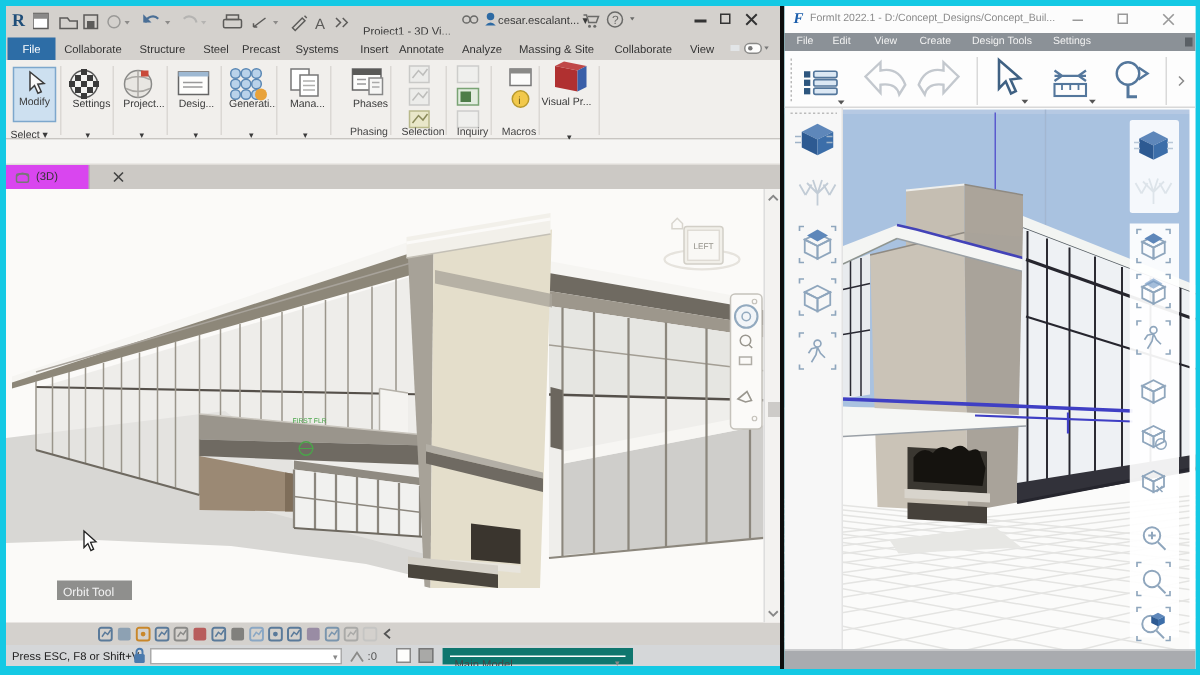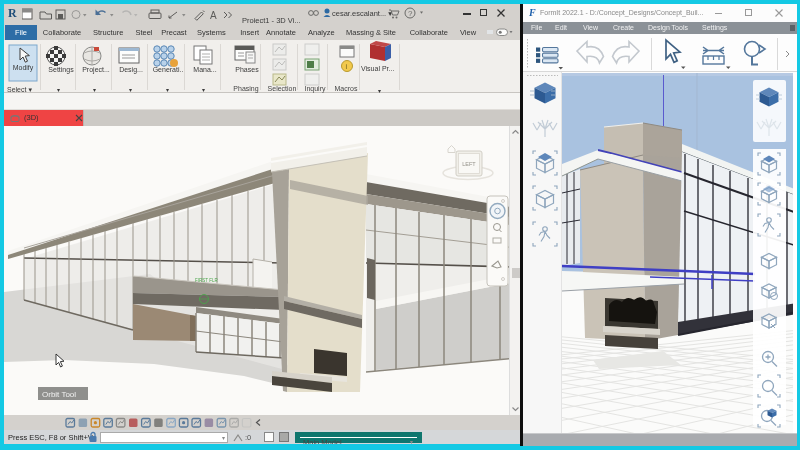--- a/index.html
+++ b/index.html
@@ -154,21 +154,21 @@
 <div class="abs" style="left:143px;top:40px;width:1px;height:46px;background:#dbd8d4"></div>
 <div class="abs" style="left:180px;top:40px;width:1px;height:46px;background:#dbd8d4"></div>
 <div class="abs" style="left:216px;top:40px;width:1px;height:46px;background:#dbd8d4"></div>
 <div class="abs" style="left:256px;top:40px;width:1px;height:46px;background:#dbd8d4"></div>
 <div class="abs" style="left:293px;top:40px;width:1px;height:46px;background:#dbd8d4"></div>
 <div class="abs" style="left:323px;top:40px;width:1px;height:46px;background:#dbd8d4"></div>
 <div class="abs" style="left:355px;top:40px;width:1px;height:46px;background:#dbd8d4"></div>
 <div class="abs" style="left:395px;top:40px;width:1px;height:46px;background:#dbd8d4"></div>
 <div class="abs" style="left:0;top:89px;width:516px;height:17px;background:#f6f5f3;border-bottom:1px solid #e0ddd9"></div>
 <div class="abs" style="left:0;top:106px;width:516px;height:16px;background:#ccc9c5">
-<div class="abs" style="left:0;top:0;width:80px;height:16px;background:#ef4444;border-right:1px solid #b8b5b1">
+<div class="abs" style="left:0;top:0;width:56px;height:16px;background:#d946ef;border-right:1px solid #b8b5b1">
 <svg width="10" height="10" viewBox="0 0 10 10" style="position:absolute;left:6px;top:3px">
           <rect x="1" y="3" width="8" height="5.5" rx="1" fill="none" stroke="#777"></rect>
           <path d="M1 4.5 q4 -4 8 0" fill="none" stroke="#777"></path>
         </svg>
 <div class="abs t" style="left:20px;top:3px;font-size:7.5px;color:#333">(3D)</div>
 <svg width="8" height="8" viewBox="0 0 8 8" style="position:absolute;left:71px;top:4px">
           <path d="M1 1 l6 6 M7 1 l-6 6" stroke="#444" stroke-width="1.1"></path>
         </svg>
 </div>
     </div>

